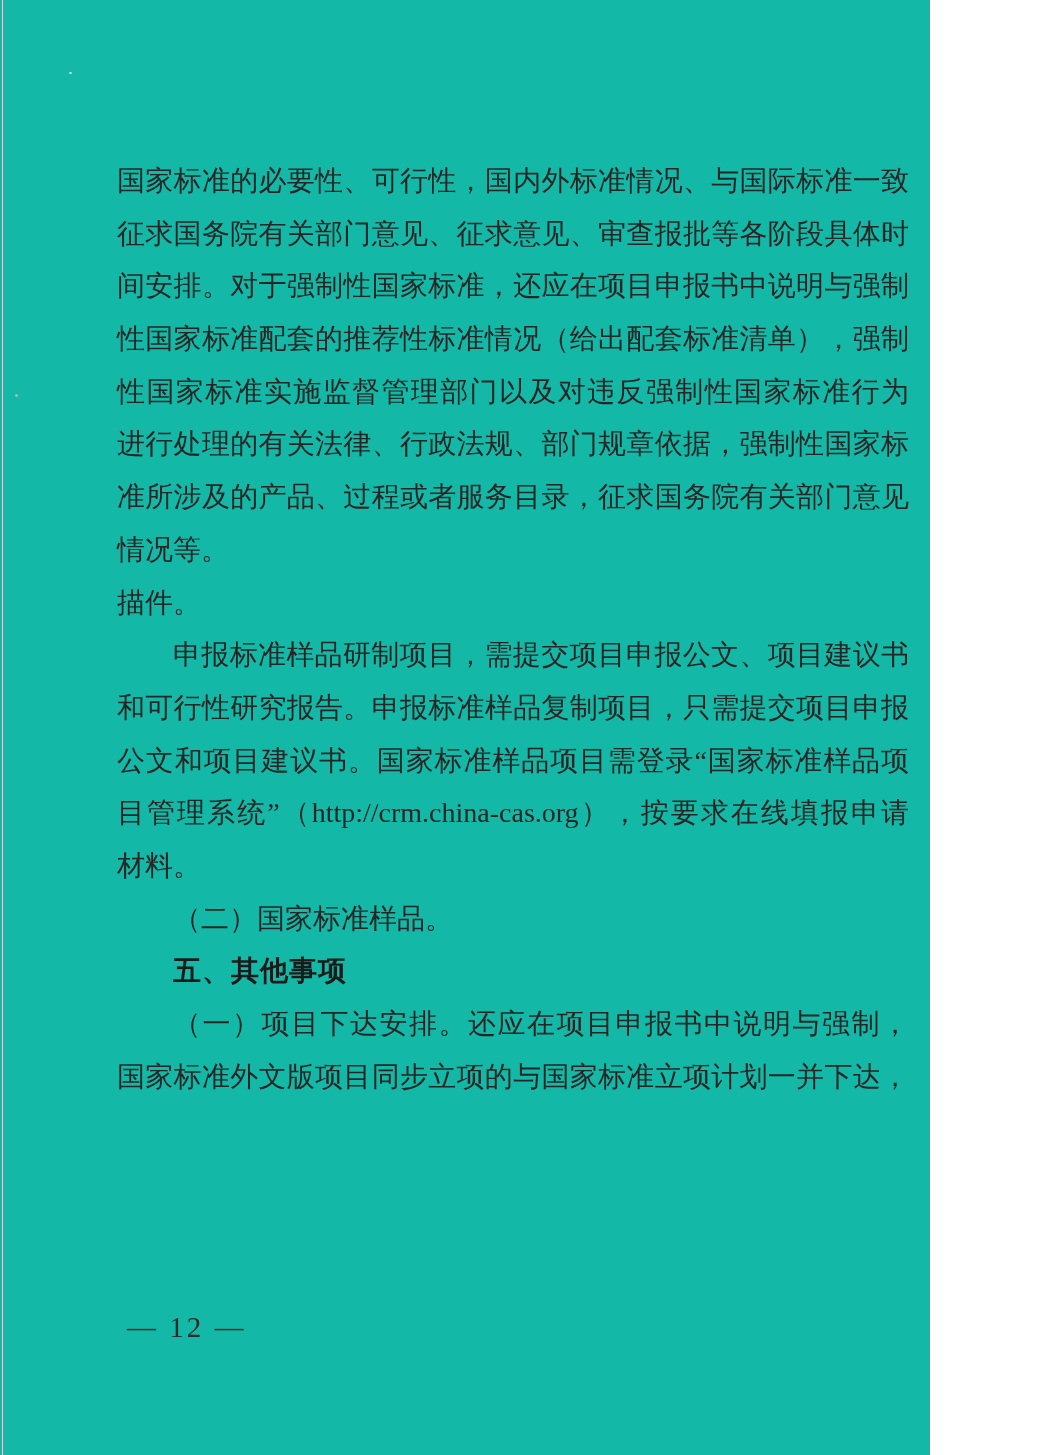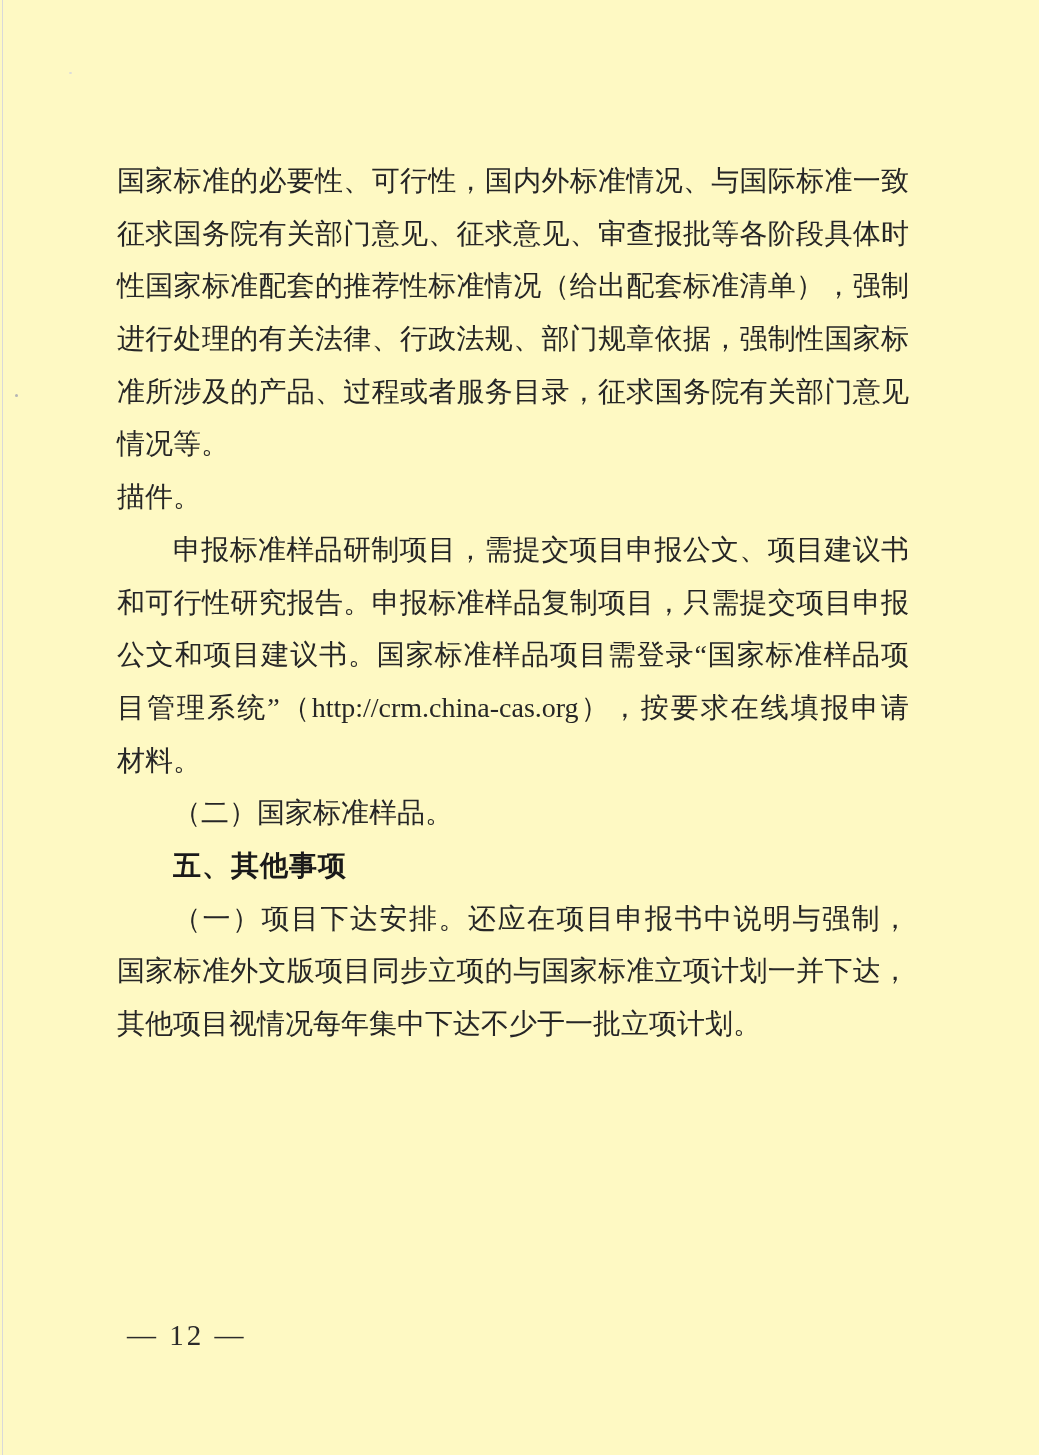--- a/index.html
+++ b/index.html
@@ -2,23 +2,23 @@
 <html><head>
 <meta charset="utf-8">
 <style>
   html, body {
     margin: 0;
     padding: 0;
     background: #ffffff;
   }
   .page {
     position: relative;
-    width: 1039px;
+    width: 930px;
     height: 1455px;
-    background: #fef9c3;
+    background: #14b8a6;
     overflow: hidden;
     font-family: "Liberation Serif", serif;
     color: #262626;
   }
   .scan-edge {
     position: absolute;
     left: 2px;
     top: 0;
     width: 1px;
     height: 100%;
@@ -73,37 +73,38 @@
     color: #1a1a1a;
     letter-spacing: 1px;
   }
   .page-footer {
     position: absolute;
     left: 127px;
     top: 1311px;
     font-size: 29px;
     letter-spacing: 3px;
     color: #2b2b2b;
-    margin-top: 8px;
   }
 </style>
 </head>
 <body>
 
 <div class="page">
   <div class="scan-edge"></div>
   <div class="speck-1"></div>
   <div class="speck-2"></div>
 
   <main class="text-block">
 
     <section class="para">
       <div class="line j">国家标准的必要性、可行性，国内外标准情况、与国际标准一致</div>
       <div class="line j">征求国务院有关部门意见、征求意见、审查报批等各阶段具体时</div>
+      <div class="line j">间安排。对于强制性国家标准，还应在项目申报书中说明与强制</div>
       <div class="line j">性国家标准配套的推荐性标准情况（给出配套标准清单），强制</div>
+      <div class="line j">性国家标准实施监督管理部门以及对违反强制性国家标准行为</div>
       <div class="line j">进行处理的有关法律、行政法规、部门规章依据，强制性国家标</div>
       <div class="line j">准所涉及的产品、过程或者服务目录，征求国务院有关部门意见</div>
       <div class="line">情况等。</div>
     </section>
 
     <section class="para">
       <div class="line">描件。</div>
     </section>
 
     <section class="para">
@@ -118,19 +119,18 @@
       <div class="line indent">（二）国家标准样品。</div>
     </section>
 
     <section class="para">
       <div class="line indent heading">五、其他事项</div>
     </section>
 
     <section class="para">
       <div class="line j indent">（一）项目下达安排。还应在项目申报书中说明与强制，</div>
       <div class="line j">国家标准外文版项目同步立项的与国家标准立项计划一并下达，</div>
-      <div class="line">其他项目视情况每年集中下达不少于一批立项计划。</div>
     </section>
 
   </main>
 
   <div class="page-footer">— 12 —</div>
 </div>
 
 </body></html>

